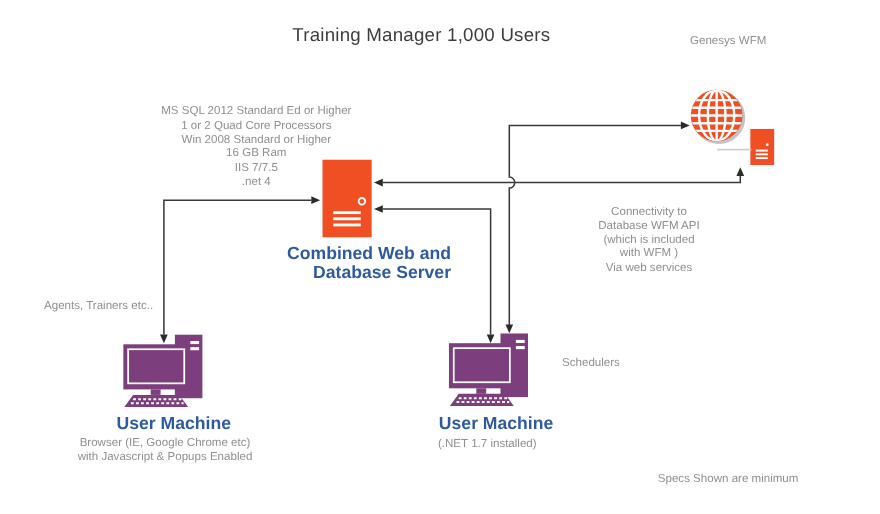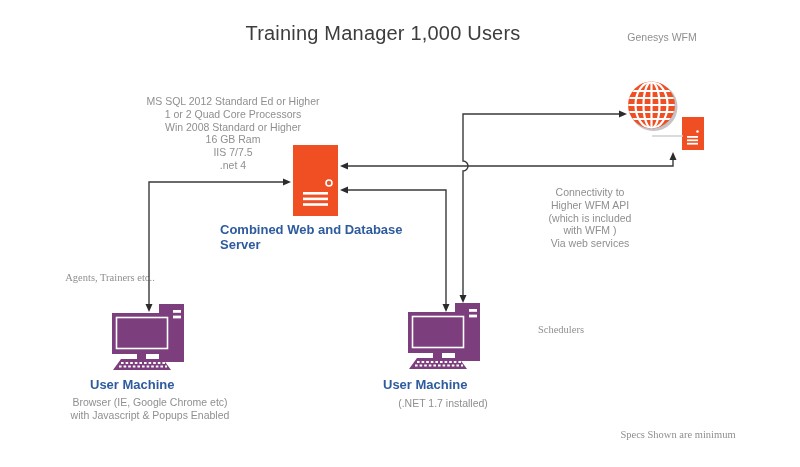--- a/index.html
+++ b/index.html
@@ -2,28 +2,28 @@
 <html><head>
 <meta charset="utf-8">
 <style>
   html,body{margin:0;padding:0;background:#ffffff;}
   .canvas{
     position:relative;width:800px;height:467px;background:#ffffff;overflow:hidden;
     font-family:"Liberation Sans",sans-serif;
   }
   .abs{position:absolute;}
   .title{
-    font-size:20px;color:#3d3d3d;text-align:center;letter-spacing:.2px;
+    font-size:17px;color:#3d3d3d;text-align:center;letter-spacing:.2px;
   }
   .note{
     font-size:10.5px;line-height:12.8px;color:#8f8f8f;text-align:center;
   }
-  .note-left{text-align:center;font-family:Liberation Serif, serif;}
+  .note-left{text-align:left;}
   .blue-label{
-    font-size:13px;font-weight:700;color:#2e5b9e;text-align:left;
+    font-size:16px;font-weight:700;color:#2e5b9e;text-align:right;
   }
   svg{display:block;}
   .connector-layer{pointer-events:none;}
 </style>
 </head>
 <body>
 
 <div class="canvas">
 
   <div class="abs title" style="left:233px;top:22px;width:300px;">Training Manager 1,000 Users</div>
@@ -73,21 +73,21 @@
   <svg class="abs" style="left:682px;top:117px;" width="22" height="33" viewBox="0 0 22 33">
     <rect x="0" y="0" width="22" height="33" fill="#F04E23"></rect>
     <circle cx="15.5" cy="14.5" r="1.3" fill="#ffffff"></circle>
     <rect x="5" y="19" width="11" height="1.8" fill="#ffffff"></rect>
     <rect x="5" y="22.4" width="11" height="1.8" fill="#ffffff"></rect>
     <rect x="5" y="25.8" width="11" height="1.8" fill="#ffffff"></rect>
   </svg>
 
   <div class="abs note" style="left:520px;top:186px;width:140px;">
     <div>Connectivity to</div>
-    <div>Higher WFM  API</div>
+    <div>Database WFM  API</div>
     <div>(which is included</div>
     <div>with WFM )</div>
     <div>Via web services</div>
   </div>
 
   <div class="abs note note-left" style="left:40px;top:272px;width:140px;">Agents, Trainers etc..</div>
   <div class="abs note note-left" style="left:511px;top:324px;width:100px;">Schedulers</div>
 
   <svg class="abs" style="left:112px;top:304px;" width="78" height="67" viewBox="0 0 78 67">
     <rect x="47" y="0" width="25" height="58" fill="#7C3E7C"></rect>

